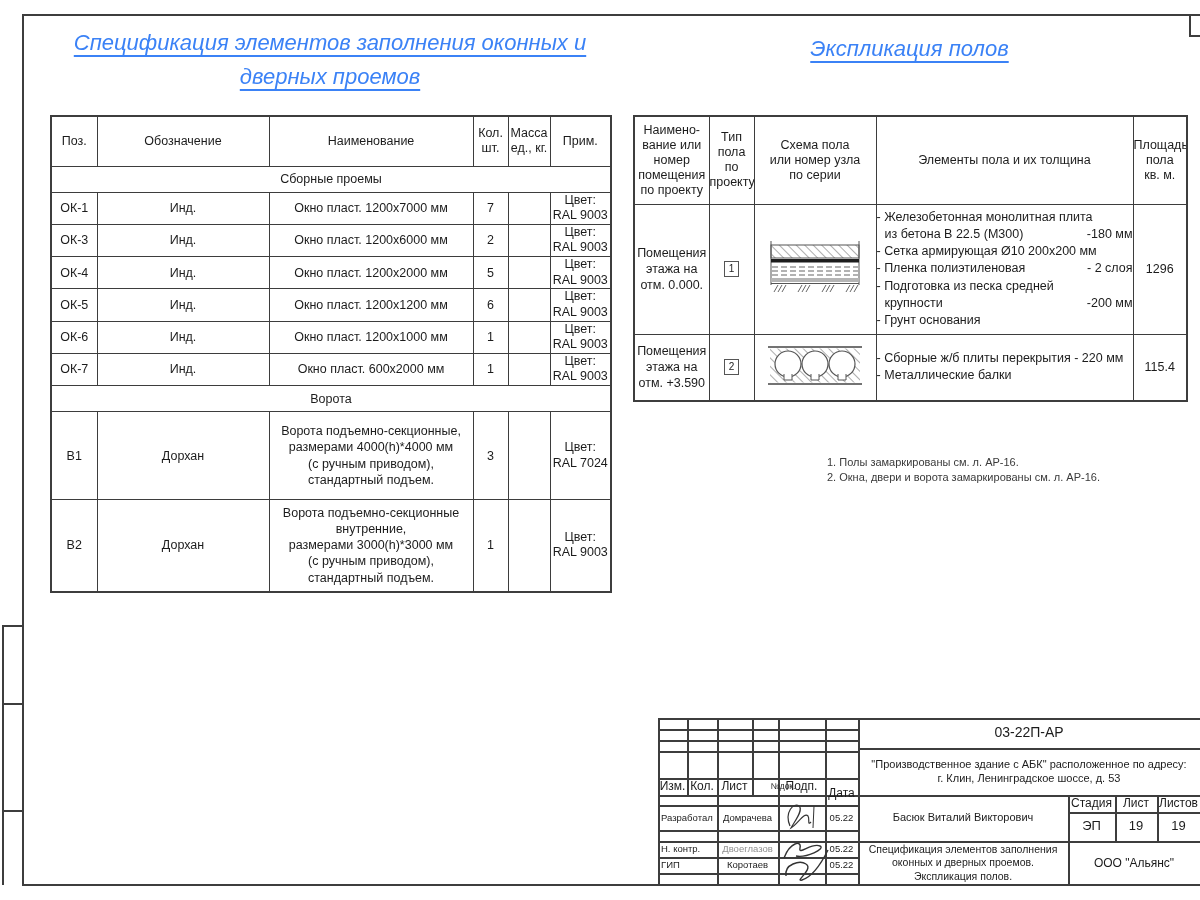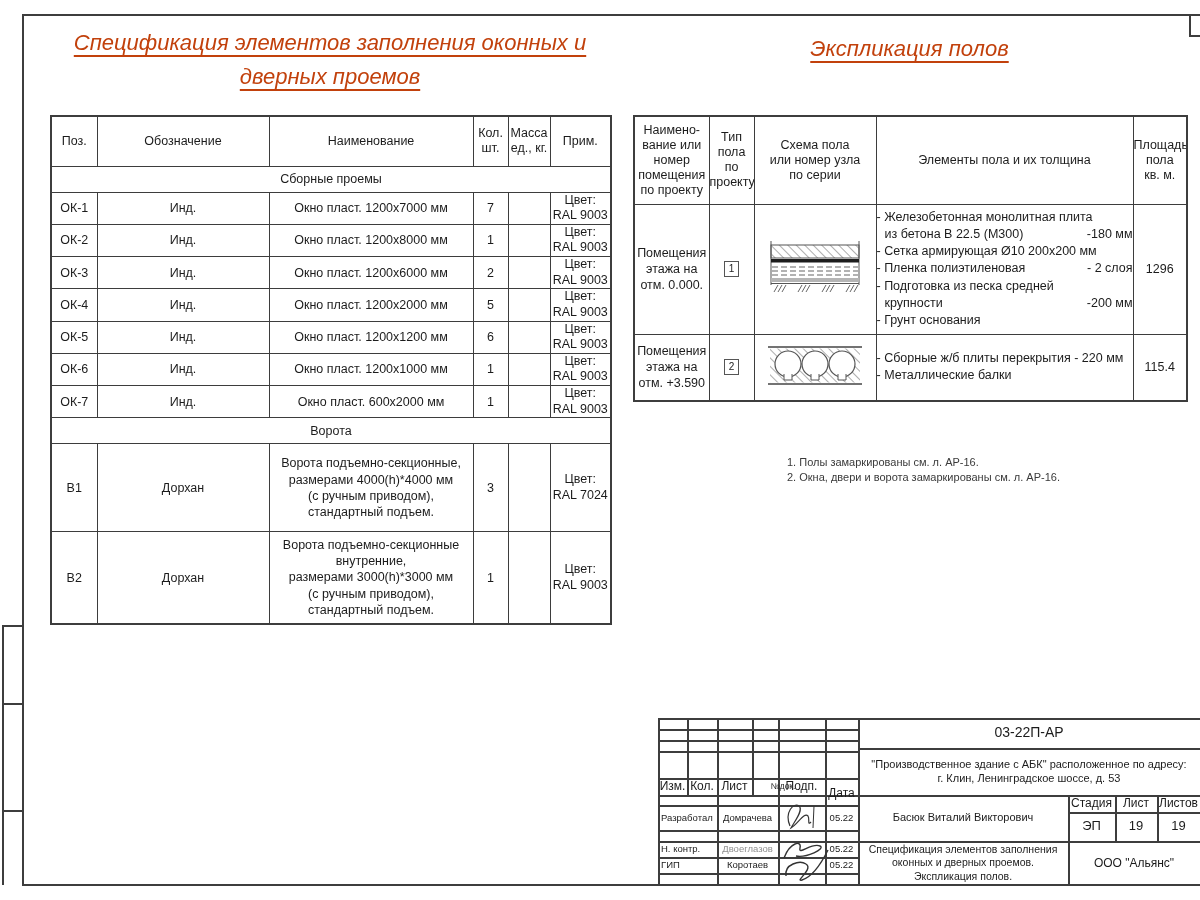--- a/index.html
+++ b/index.html
@@ -3,40 +3,40 @@
 <meta charset="utf-8">
 <style>
   html,body{margin:0;padding:0;background:#fff;}
   body{width:1200px;height:900px;position:relative;overflow:hidden;
        font-family:"Liberation Sans","DejaVu Sans",sans-serif;color:#1c1c1c;}
   .abs{position:absolute;}
   .hl{position:absolute;background:#3d3d3d;height:2px;}
   .vl{position:absolute;background:#3d3d3d;width:2px;}
   .thin{height:1.5px;}
   .vthin{width:1.5px;}
-  .doc-title{position:absolute;font-style:italic;font-size:22px;color:#c2410c;
+  .doc-title{position:absolute;font-style:italic;font-size:22px;color:#3b82f6;
      text-align:center;line-height:1.55;
      text-decoration:underline;text-decoration-thickness:1.5px;text-underline-offset:5px;}
   table.grid{border-collapse:collapse;position:absolute;table-layout:fixed;background:#fff;
      border:2px solid #3d3d3d;}
   table.grid td{border:1.5px solid #3d3d3d;padding:0;vertical-align:middle;text-align:center;
      font-size:12.5px;color:#1c1c1c;overflow:hidden;}
   .pre{white-space:pre-line;}
   td.hdr{font-size:12.5px;line-height:1.2;}
   td.small-hdr{font-size:11.5px;line-height:1.2;}
   td.note-cell{font-size:10px;text-align:left;padding-left:5px;line-height:1.25;}
   td.gname{text-align:left;font-size:11.5px;padding:4px 2px 4px 7px;line-height:1.3;}
   td.room{font-size:10.5px;text-align:left;padding-left:6px;line-height:1.3;}
   td.elements{text-align:left;padding:5px 7px;font-size:11px;line-height:1.38;}
   .el-line{display:flex;justify-content:space-between;}
   .el-line .ind{padding-left:8px;}
   td.area{color:#8f8f8f;font-size:12px;}
   .type-box{display:inline-block;border:1.2px solid #555;font-size:10px;padding:1px 4px;
      background:#fff;line-height:1.2;}
-  .notes{position:absolute;left:787px;top:455px;font-size:11px;color:#3a3a3a;line-height:1.35;}
+  .notes{position:absolute;left:827px;top:455px;font-size:11px;color:#3a3a3a;line-height:1.35;}
   .scell{position:absolute;display:flex;align-items:center;justify-content:center;
      text-align:center;font-size:10px;line-height:1.25;overflow:hidden;}
   .scell.lft{justify-content:flex-start;text-align:left;padding-left:3px;}
   .dim{color:#8f8f8f;}
   .sig{position:absolute;}
 </style>
 </head>
 <body>
 
 <div class="hl" style="left:22px;top:14px;width:1178px;"></div>
@@ -80,29 +80,20 @@
     <td class="hdr">Прим.</td>
   </tr>
   <tr style="height:26px;">
     <td colspan="6">Сборные проемы</td>
   </tr>
   <tr style="height:30px;">
     <td>ОК-1</td>
     <td>Инд.</td>
     <td>Окно пласт. 1200х7000 мм</td>
     <td>7</td>
-    <td></td>
-    <td class="note-cell pre">Цвет:
-RAL 9003</td>
-  </tr>
-  <tr style="height:30px;">
-    <td>ОК-2</td>
-    <td>Инд.</td>
-    <td>Окно пласт. 1200х8000 мм</td>
-    <td>1</td>
     <td></td>
     <td class="note-cell pre">Цвет:
 RAL 9003</td>
   </tr>
   <tr style="height:30px;">
     <td>ОК-3</td>
     <td>Инд.</td>
     <td>Окно пласт. 1200х6000 мм</td>
     <td>2</td>
     <td></td>

